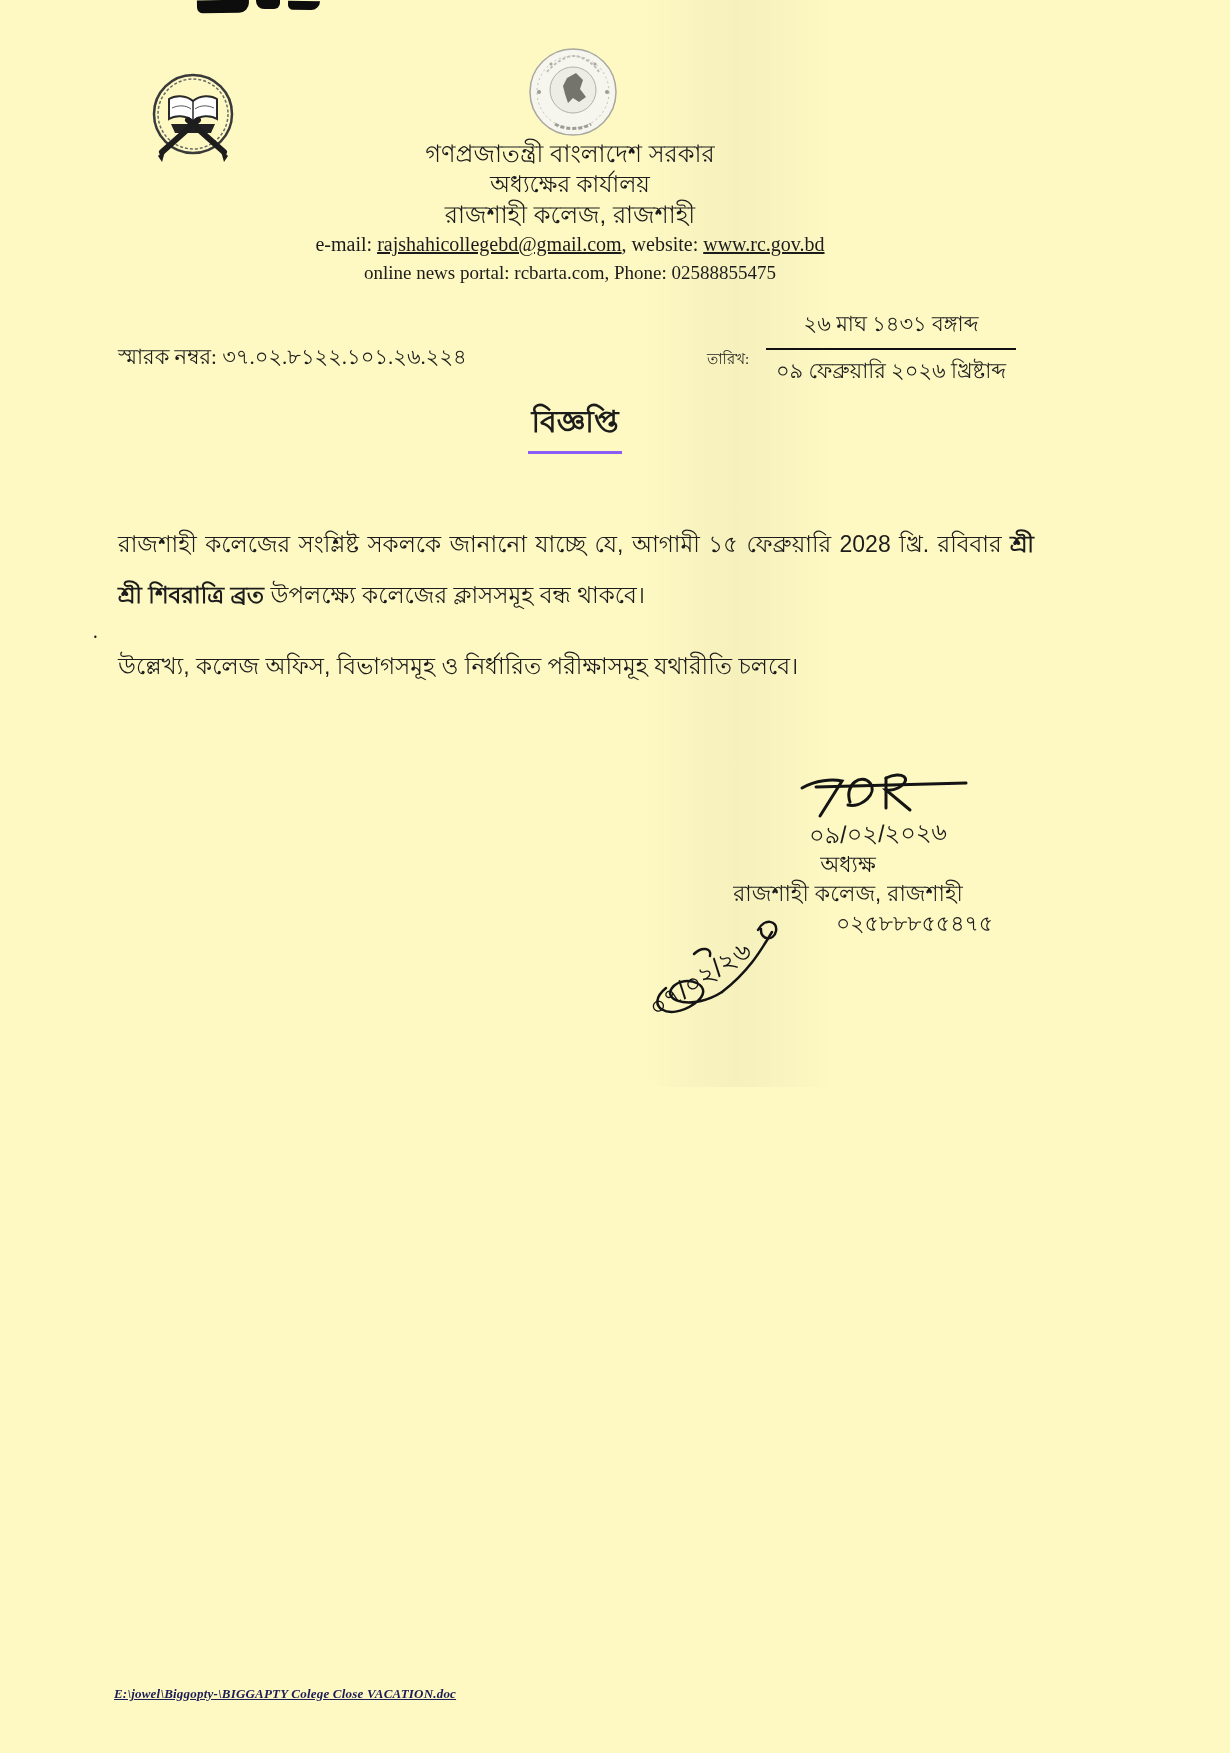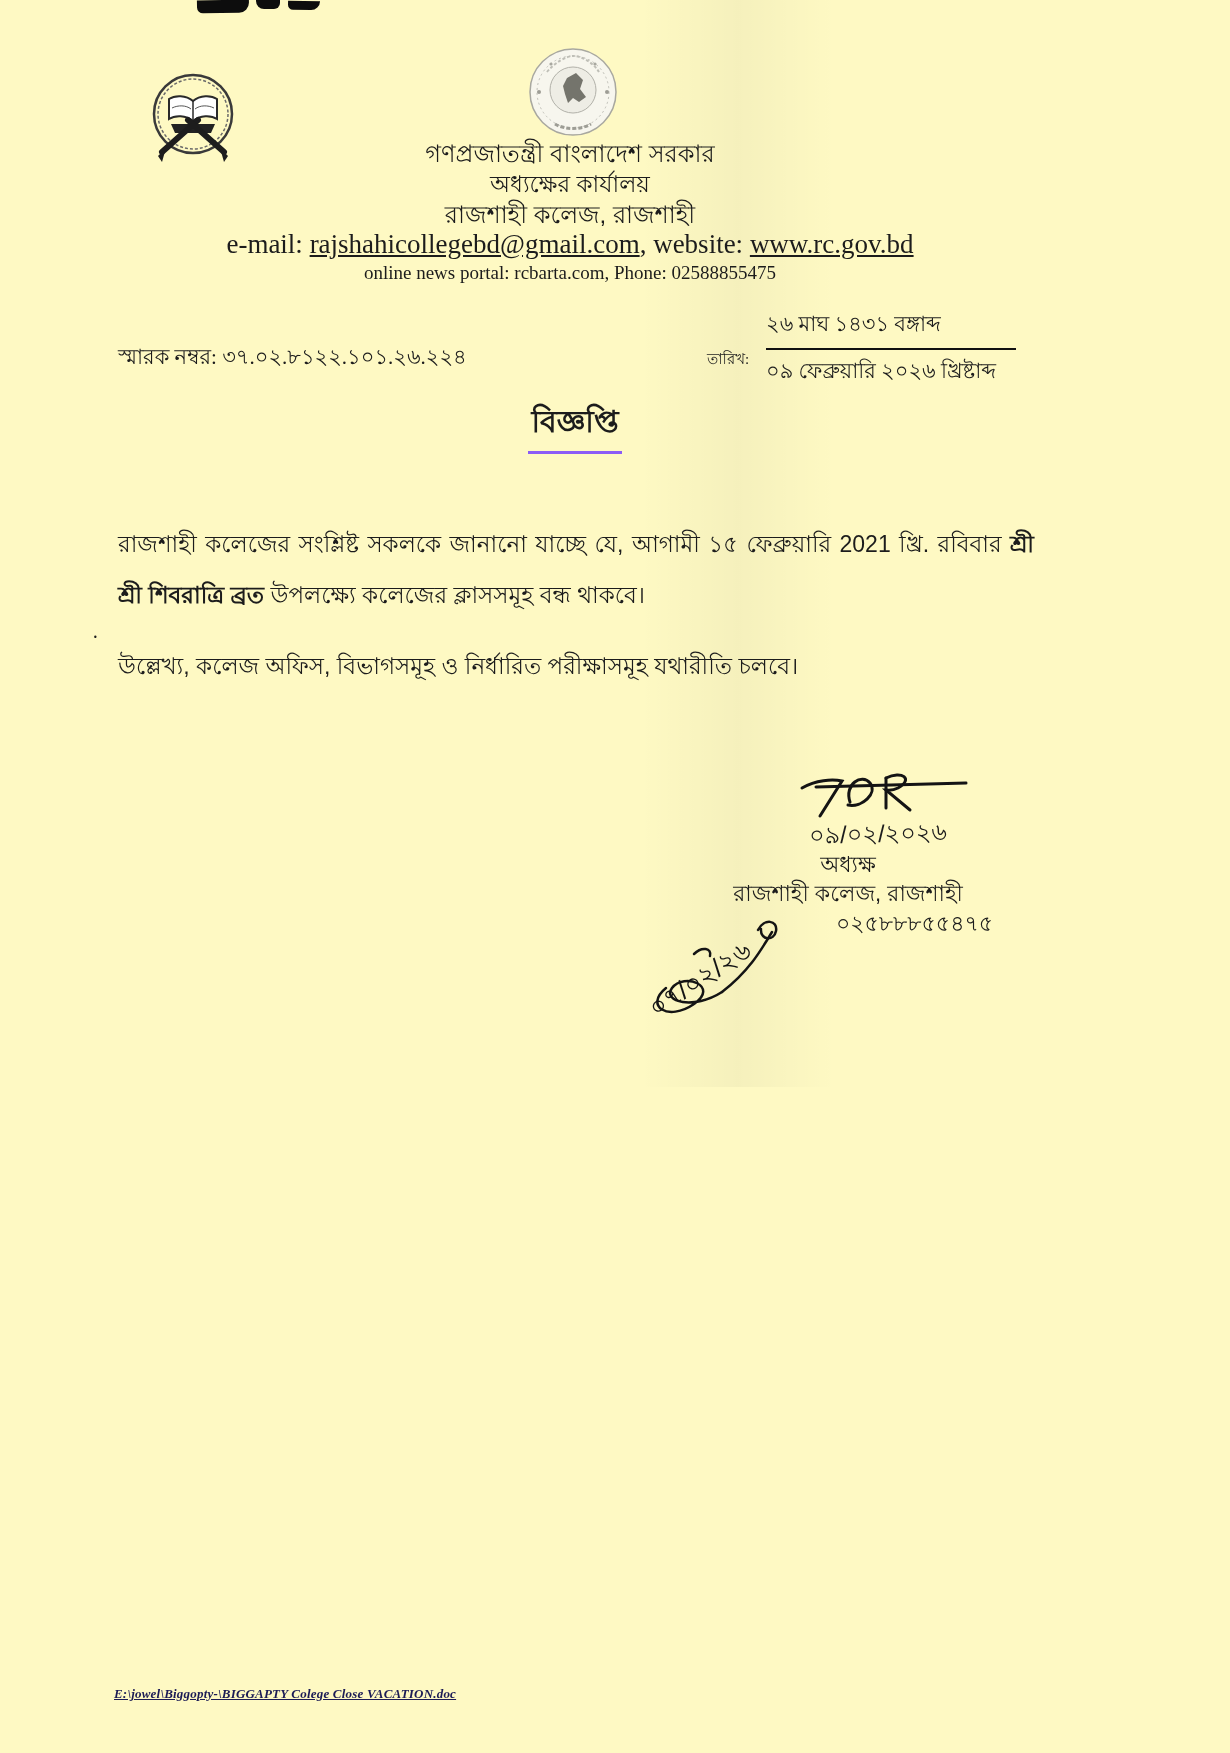--- a/index.html
+++ b/index.html
@@ -26,27 +26,27 @@
   .college-logo{left:146px;top:70px;}
   .govt-seal{left:527px;top:46px;opacity:.85;}
 
   .header-text{
     position:absolute;left:0;top:138px;width:1140px;
     text-align:center;
   }
   .h-bn1{font-size:24px;line-height:31px;font-family:"Liberation Sans","DejaVu Sans",sans-serif;}
   .h-bn2{font-size:23px;line-height:30px;font-family:"Liberation Sans","DejaVu Sans",sans-serif;}
   .h-bn3{font-size:24px;line-height:31px;font-family:"Liberation Sans","DejaVu Sans",sans-serif;}
-  .h-en1{font-size:27px;line-height:29px;}
+  .h-en1{font-size:20px;line-height:29px;}
   .h-en2{font-size:19px;line-height:27px;}
   .u{text-decoration:underline;}
 
   .memo-number{position:absolute;left:118px;top:341px;font-size:21px;}
   .date-label{position:absolute;left:707px;top:347px;font-size:15px;}
-  .date-stack{position:absolute;left:766px;top:308px;width:250px;font-size:21px;}
+  .date-stack{position:absolute;left:766px;top:308px;width:250px;text-align:center;font-size:21px;}
   .date-top{padding-bottom:5px;border-bottom:2px solid #111;}
   .date-bottom{padding-top:5px;}
 
   .notice-title-wrap{position:absolute;left:0;top:398px;width:1150px;text-align:center;}
   .notice-title{
     display:inline-block;font-size:30px;font-weight:600;
     font-family:"Liberation Sans","DejaVu Sans",sans-serif;
     border-bottom:3px solid #8b5cf6;padding:0 3px 2px 3px;
   }
 
@@ -134,21 +134,21 @@
   <div class="date-label">তারিখ:</div>
   <div class="date-stack">
     <div class="date-top">২৬ মাঘ ১৪৩১ বঙ্গাব্দ</div>
     <div class="date-bottom">০৯ ফেব্রুয়ারি ২০২৬ খ্রিষ্টাব্দ</div>
   </div>
 
   <div class="notice-title-wrap">
     <span class="notice-title">বিজ্ঞপ্তি</span>
   </div>
 
-  <p class="body-para p1"><span>রাজশাহী কলেজের সংশ্লিষ্ট সকলকে জানানো যাচ্ছে যে, আগামী ১৫ ফেব্রুয়ারি 2021 খ্রি. রবিবার </span><span class="bold">শ্রী শ্রী শিবরাত্রি ব্রত</span><span> উপলক্ষ্যে কলেজের ক্লাসসমূহ বন্ধ থাকবে।</span></p>
+  <p class="body-para p1"><span>রাজশাহী কলেজের সংশ্লিষ্ট সকলকে জানানো যাচ্ছে যে, আগামী ১৫ ফেব্রুয়ারি 2028 খ্রি. রবিবার </span><span class="bold">শ্রী শ্রী শিবরাত্রি ব্রত</span><span> উপলক্ষ্যে কলেজের ক্লাসসমূহ বন্ধ থাকবে।</span></p>
 
   <div class="margin-dot">·</div>
   <p class="body-para p2">উল্লেখ্য, কলেজ অফিস, বিভাগসমূহ ও নির্ধারিত পরীক্ষাসমূহ যথারীতি চলবে।</p>
 
   <div class="sig-scribble">
     <svg width="185" height="58" viewBox="0 0 185 58">
       <g fill="none" stroke="#141414" stroke-width="3" stroke-linecap="round">
         <path d="M14,22 C28,14 44,13 54,15 L32,50"></path>
         <path d="M62,36 C56,18 74,7 82,17 C90,27 74,42 60,39"></path>
         <path d="M98,12 L98,42"></path>

